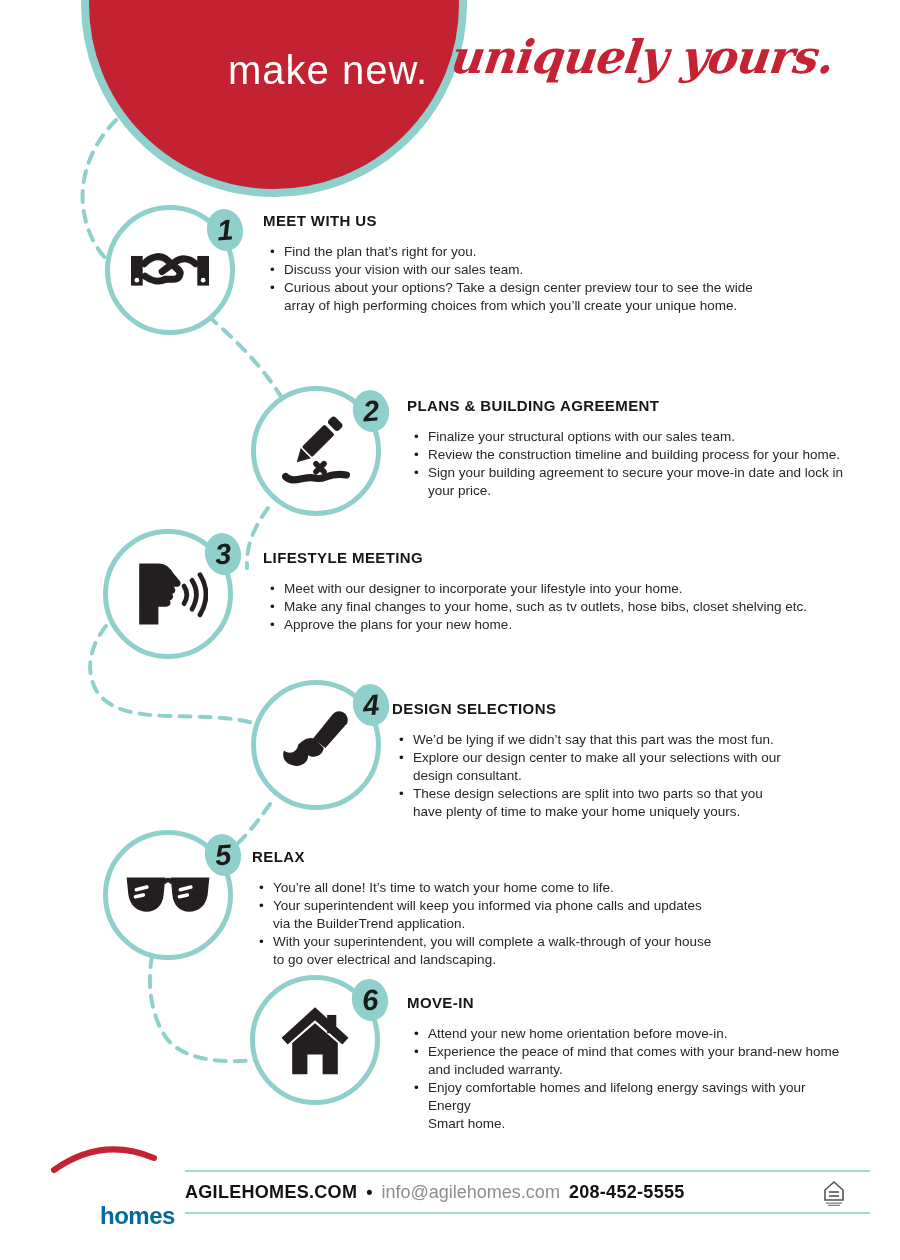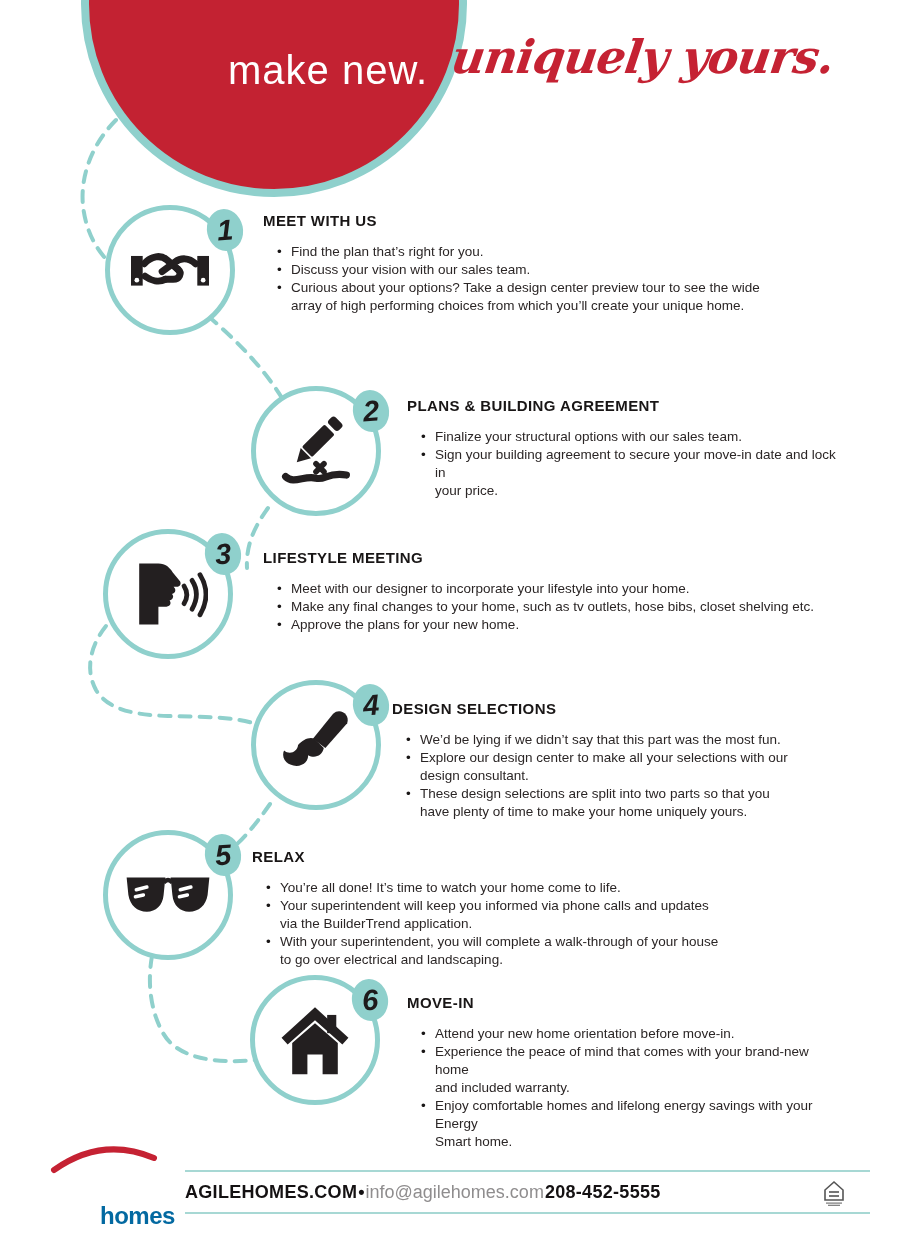--- a/index.html
+++ b/index.html
@@ -38,37 +38,37 @@
 
   
   .step-text{position:absolute;z-index:4;}
   .t1{left:263px;top:212px;width:545px;}
   .t2{left:407px;top:397px;width:455px;}
   .t3{left:263px;top:549px;width:595px;}
   .t4{left:392px;top:700px;width:430px;}
   .t5{left:252px;top:848px;width:560px;}
   .t6{left:407px;top:994px;width:445px;}
   .step-title{font-size:15px;font-weight:bold;color:#191616;letter-spacing:.4px;margin:0 0 14px 0;}
-  ul.bullets{list-style:none;margin:14px;padding:0;font-size:13.5px;line-height:18px;color:#2b2626;}
+  ul.bullets{list-style:none;margin:7px;padding:0;font-size:13.5px;line-height:18px;color:#2b2626;}
   ul.bullets li{position:relative;padding-left:14px;white-space:pre-line;}
   ul.bullets li::before{content:"\2022";position:absolute;left:0;top:0;color:#191616;}
 
   .icon{display:block;}
 
   
   .logo{position:absolute;left:44px;top:1146px;width:150px;height:84px;z-index:4;}
   .logo-agile{position:absolute;left:0px;top:12px;font-size:52px;font-weight:bold;
         color:#3e3a3b;letter-spacing:-2px;line-height:52px;}
   .logo-homes{position:absolute;left:56px;top:56px;font-size:24px;font-weight:bold;
         color:#0369a1;letter-spacing:-.5px;}
   .logo-swoosh{position:absolute;left:6px;top:-6px;}
   .rule{position:absolute;left:185px;width:685px;height:2px;background:#a7d8d4;z-index:2;}
   .rule-top{top:1170px;} .rule-bot{top:1212px;}
   .contact{position:absolute;left:185px;top:1182px;z-index:4;font-size:18px;
-        display:flex;align-items:baseline;gap:1px;}
+        display:flex;align-items:baseline;gap:9px;}
   .contact .site{font-weight:bold;color:#141112;letter-spacing:.3px;}
   .contact .dot{color:#141112;font-weight:bold;}
   .contact .email{color:#8f8d8e;}
   .contact .phone{font-weight:bold;color:#141112;letter-spacing:.3px;}
   .eho{position:absolute;left:822px;top:1179px;z-index:4;}
 </style>
 </head>
 <body>
 
 <div class="page">
@@ -127,20 +127,21 @@
       </g>
     </svg>
   </div>
   <div class="badge b2">
       <span>2</span>
     </div>
   <div class="step-text t2">
     <p class="step-title">PLANS &amp; BUILDING AGREEMENT</p>
     <ul class="bullets">
       <li>Finalize your structural options with our sales team.</li>
+      <li>Review the construction timeline and building process for your home.</li>
       <li>Sign your building agreement to secure your move-in date and lock in
 your price.</li>
     </ul>
   </div>
 
   <div class="step-circle c3">
     <svg class="icon" width="80" height="68" viewBox="0 0 100 84">
       <path fill="#231f20" d="M14,4 L38,4 C47,4 52,9 56,15 L65,26 C67,29 65,33 61,33 L57,33 C61,37 59,41 55,42 C58,45 56,49 52,50 C55,54 52,58 46,58 L38,58 L38,80 L14,80 Z"></path>
       <g fill="none" stroke="#231f20" stroke-width="6" stroke-linecap="round">
         <path d="M70,32 q7,11 0,22"></path>

